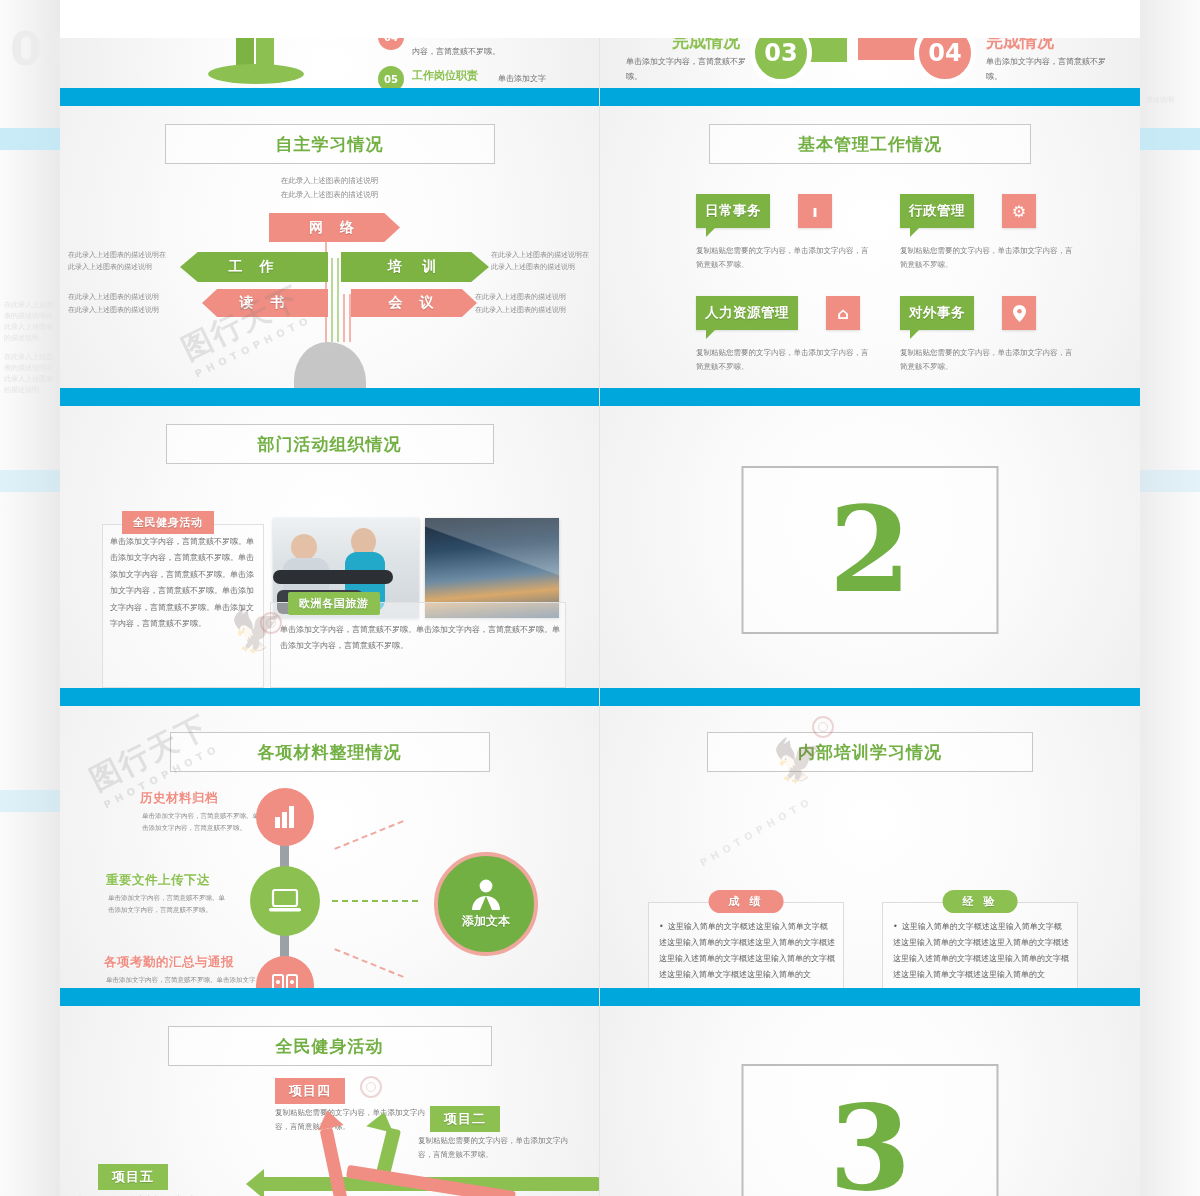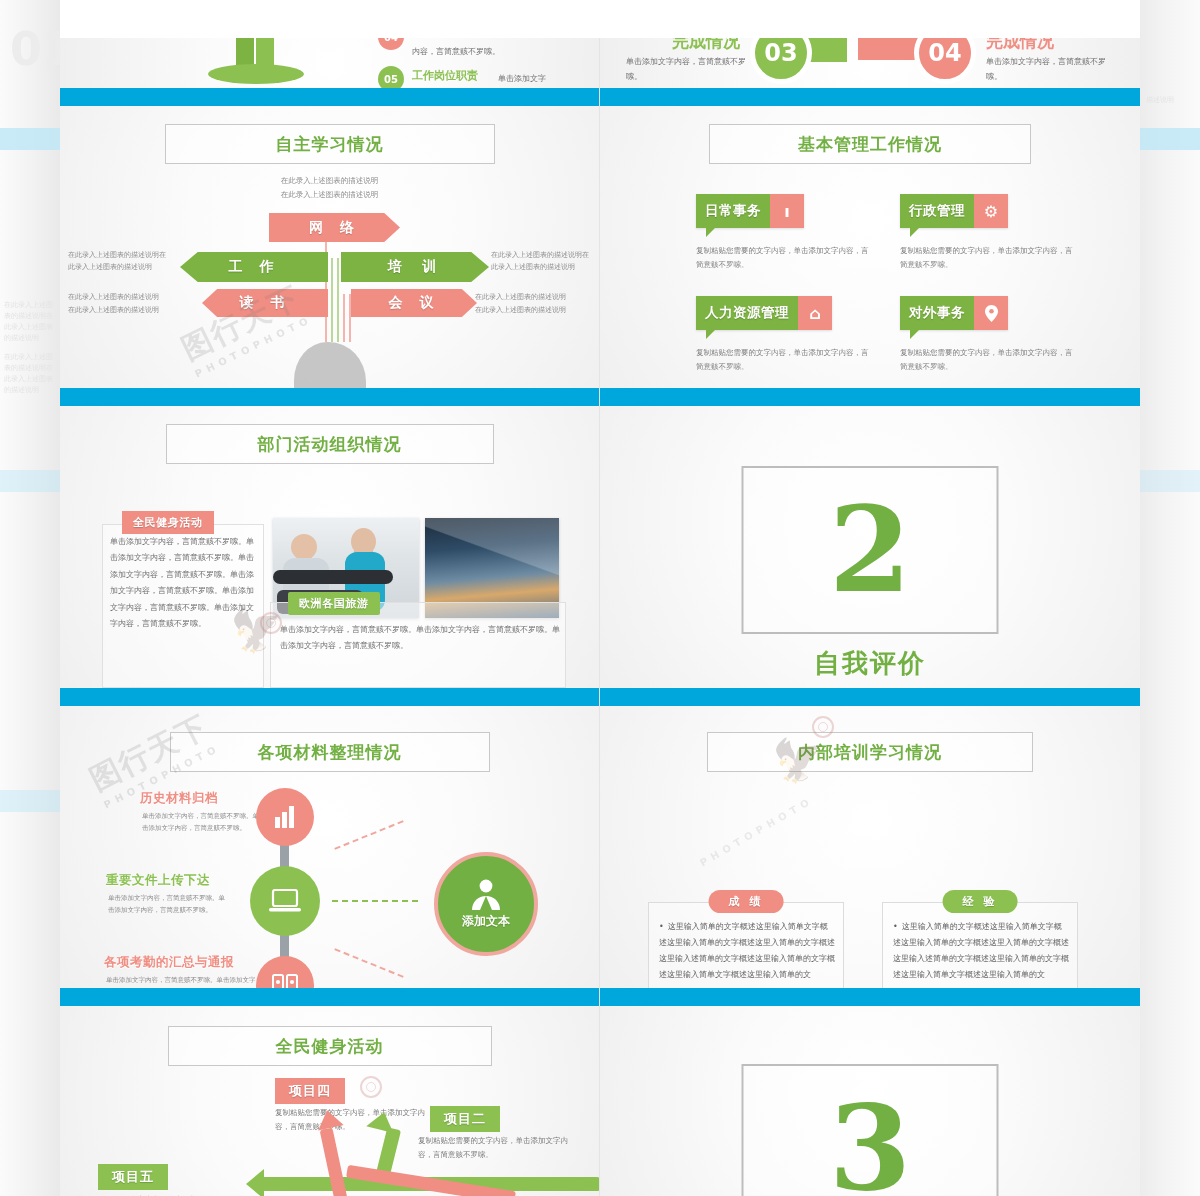--- a/index.html
+++ b/index.html
@@ -68,21 +68,21 @@
   .stem{ position:absolute; width:2px; background:#b9d89a; }
   .stem.r{ background:#f3b5ad; }
   .head{
     position:absolute; width:72px; height:66px; left:50%; transform:translateX(-50%);
     background:#9a9a9a; opacity:.55;
     border-radius:46% 52% 12% 14% / 58% 60% 16% 14%;
   }
 
   
   .tagcell{ position:absolute; width:190px; }
-  .tagbar{ position:relative; height:34px; display:flex; filter:drop-shadow(0 1px 1px rgba(0,0,0,.12)); }
+  .tagbar{ position:relative; height:34px; display:flex; filter:drop-shadow(0 1px 1px rgba(0,0,0,.12));gap:28px; }
   .tagbar .lab{
     background:#7cb342; color:#fff; font-weight:bold; font-size:13.5px;
     display:flex; align-items:center; padding:0 9px; letter-spacing:.5px;
     text-shadow:0 1px 1px rgba(0,0,0,.2);
   }
   .tagbar .ico{
     background:#f08e83; width:34px; display:flex; align-items:center; justify-content:center;
     color:#fff; font-size:16px; font-weight:bold;
   }
   .tagtail{ position:absolute; left:10px; top:34px; width:0;height:0;
@@ -349,21 +349,20 @@
         <div class="wm-bird" style="left:170px;top:200px;">🦅</div>
         <div class="wm-ring" style="left:200px;top:206px;"></div>
       </div>
     </div>
 
     <div class="slide" style="border-right:none;">
       <div class="inner">
         <div class="cover-frame" style="top:60px;width:257px;height:168px;">
           <div class="cover-num">2</div>
         </div>
-        <div class="cover-cap" style="top:240px;">自我评价</div>
       </div>
     </div>
 
     <div class="slide">
       <div class="inner">
         <div class="title-plate" style="top:26px;width:320px;height:40px;font-size:17px;">各项材料整理情况</div>
 
         <div class="spine" style="left:220px;top:110px;height:160px;"></div>
 
         <div class="flow-h red" style="left:80px;top:84px;">历史材料归档</div>

